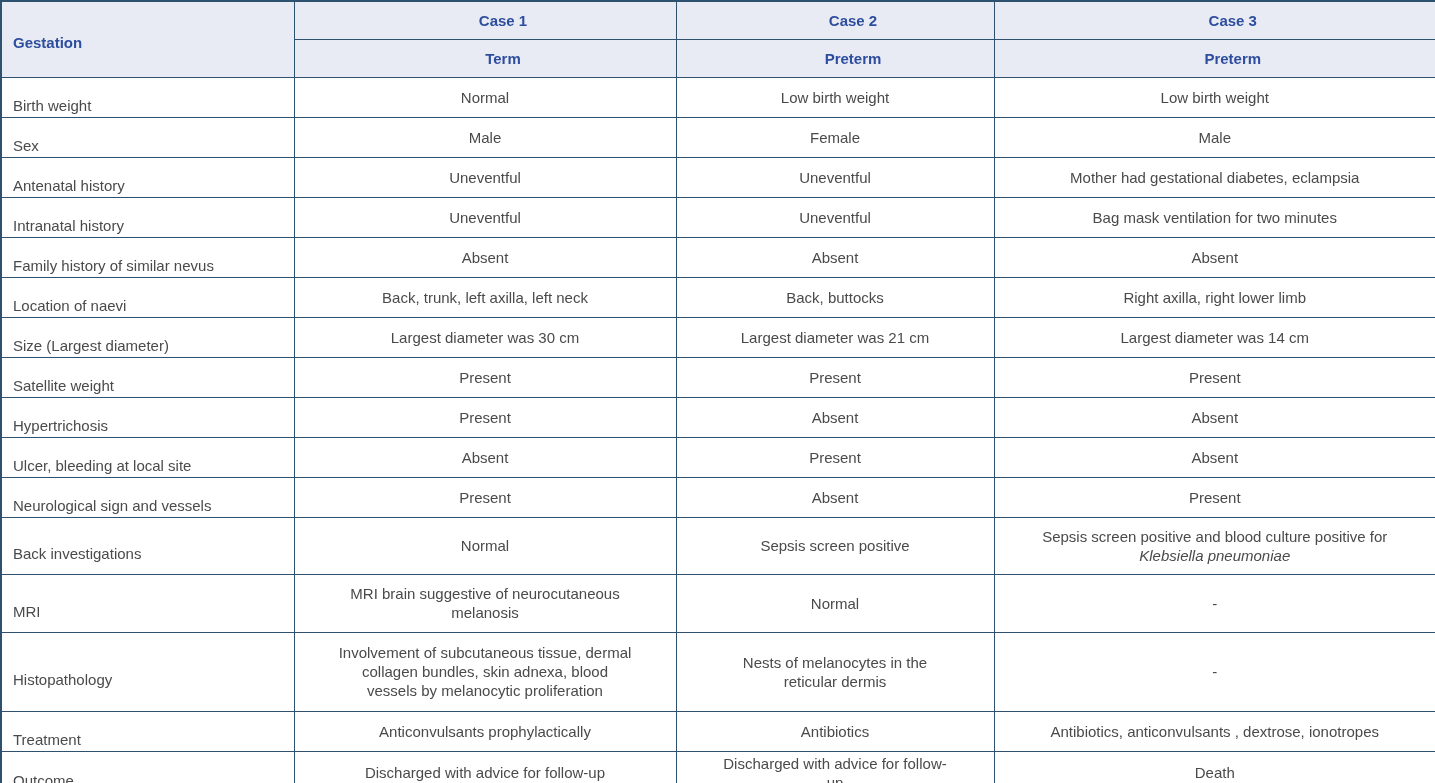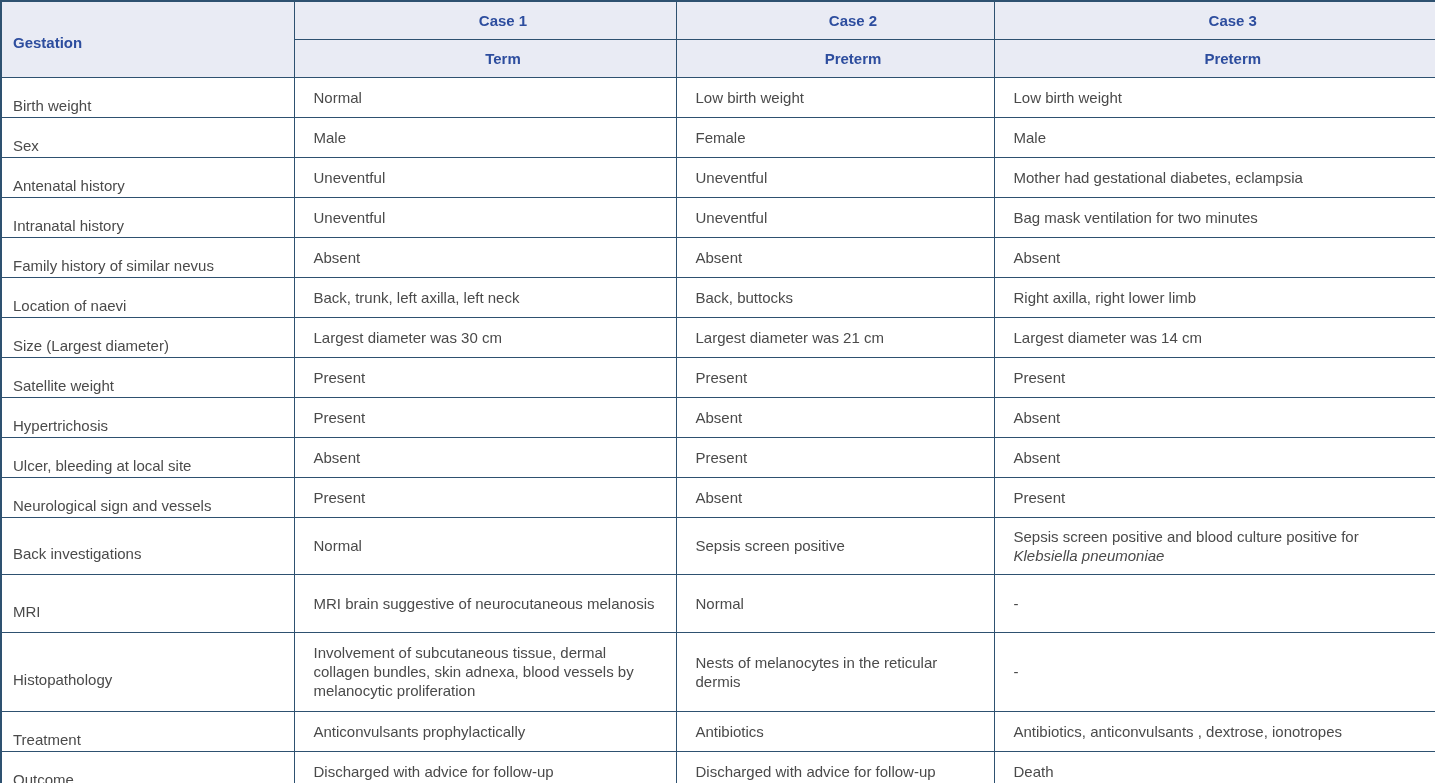--- a/index.html
+++ b/index.html
@@ -57,22 +57,22 @@
     padding:16px 0 9px 11px;
   }
   tr.hrow{height:38px;}
 
   td.lbl{
     text-align:left;
     padding:18px 8px 2px 11px;
     color:var(--body-text);
   }
   td.val{
-    text-align:left;
-    padding:2px 19px;
+    text-align:center;
+    padding:2px 44px;
     color:var(--body-text);
   }
   tr.r36{height:36px;}
   tr.r37{height:37px;}
   tr.r40{height:40px;}
   tr.r57{height:57px;}
   tr.r58{height:58px;}
   tr.r79{height:79px;}
 
   .caption-bar{

